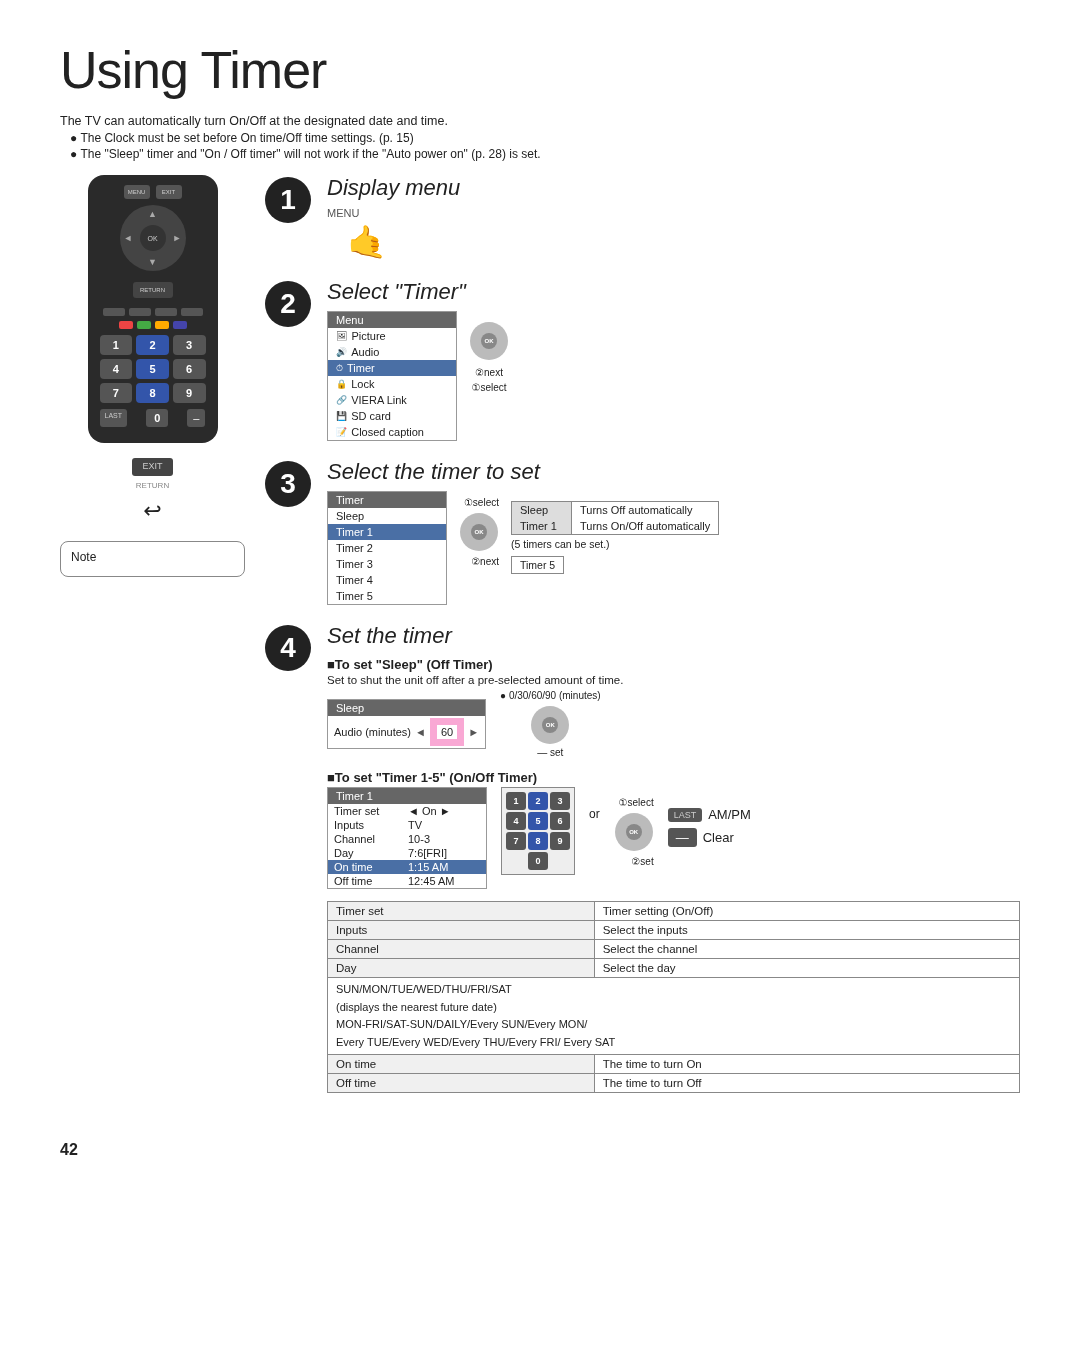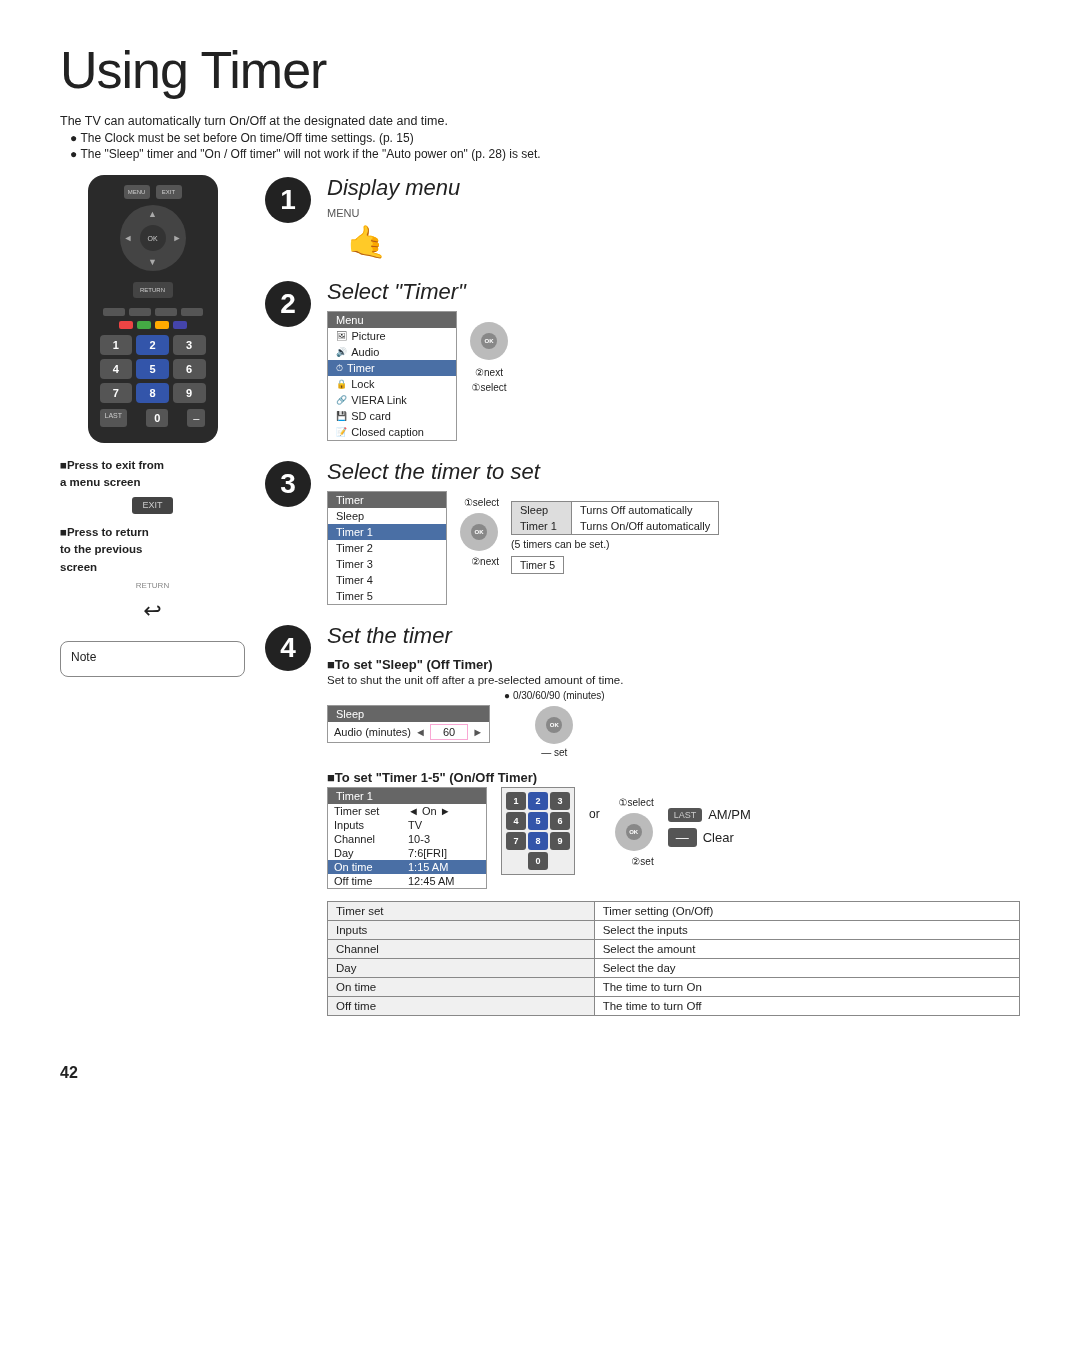--- a/index.html
+++ b/index.html
@@ -261,21 +261,21 @@
       border: 1px solid #999;
       font-size: 11px;
       display: inline-block;
     }
     .sleep-box-title { background: #666; color: #fff; padding: 2px 8px; }
     .sleep-box-row {
       display: flex; align-items: center; gap: 4px;
       padding: 2px 6px;
     }
     .sleep-val {
-      border: 1px solid #f9a8d4; padding: 1px 12px; min-width: 28px; text-align: right;
+      border: 7px solid #f9a8d4; padding: 1px 4px; min-width: 28px; text-align: right;
     }
 
     .timer1-box {
       border: 1px solid #999;
       font-size: 11px;
       display: inline-block;
       min-width: 160px;
     }
     .timer1-box-title { background: #666; color: #fff; padding: 2px 8px; }
     .timer1-row {
@@ -398,25 +398,23 @@
         <div class="numpad-btn">9</div>
       </div>
       <div class="numpad-row-last">
         <div class="last-btn">LAST</div>
         <div class="zero-btn">0</div>
         <div class="dash-btn">–</div>
       </div>
     </div>
 
     <div class="step-note">
-      <div style="font-weight:bold;font-size:11.5px;margin-top:12px;">■Press to exit from<br>a menu screen</div>
       <div style="text-align:center;margin-top:4px;">
         <div style="background:#444;color:#ccc;border-radius:3px;padding:2px 10px;display:inline-block;font-size:9px;">EXIT</div>
       </div>
-      <div style="font-weight:bold;font-size:11.5px;margin-top:10px;">■Press to return<br>to the previous<br>screen</div>
       <div style="text-align:center;margin-top:4px;">
         <div style="font-size:8px;color:#888;margin-bottom:2px;">RETURN</div>
         <div style="font-size:22px;">↩</div>
       </div>
     </div>
 
     <div class="note-box">
       <div class="note-title">Note</div>
     </div>
   </div>
@@ -603,25 +601,33 @@
               <tr>
             <td class="label-cell">Timer set</td>
             <td>Timer setting (On/Off)</td>
           </tr>
           <tr>
             <td class="label-cell">Inputs</td>
             <td>Select the inputs</td>
           </tr>
           <tr>
             <td class="label-cell">Channel</td>
-            <td>Select the amount</td>
+            <td>Select the channel</td>
           </tr>
           <tr>
             <td class="label-cell">Day</td>
             <td>Select the day</td>
+          </tr>
+          <tr>
+            <td colspan="2" style="font-size:11px;line-height:1.6;padding:3px 8px;">
+              SUN/MON/TUE/WED/THU/FRI/SAT<br>
+              (displays the nearest future date)<br>
+              MON-FRI/SAT-SUN/DAILY/Every SUN/Every MON/<br>
+              Every TUE/Every WED/Every THU/Every FRI/ Every SAT
+            </td>
           </tr>
           <tr>
             <td class="label-cell">On time</td>
             <td>The time to turn On</td>
           </tr>
           <tr>
             <td class="label-cell">Off time</td>
             <td>The time to turn Off</td>
           </tr>
         </tbody>

